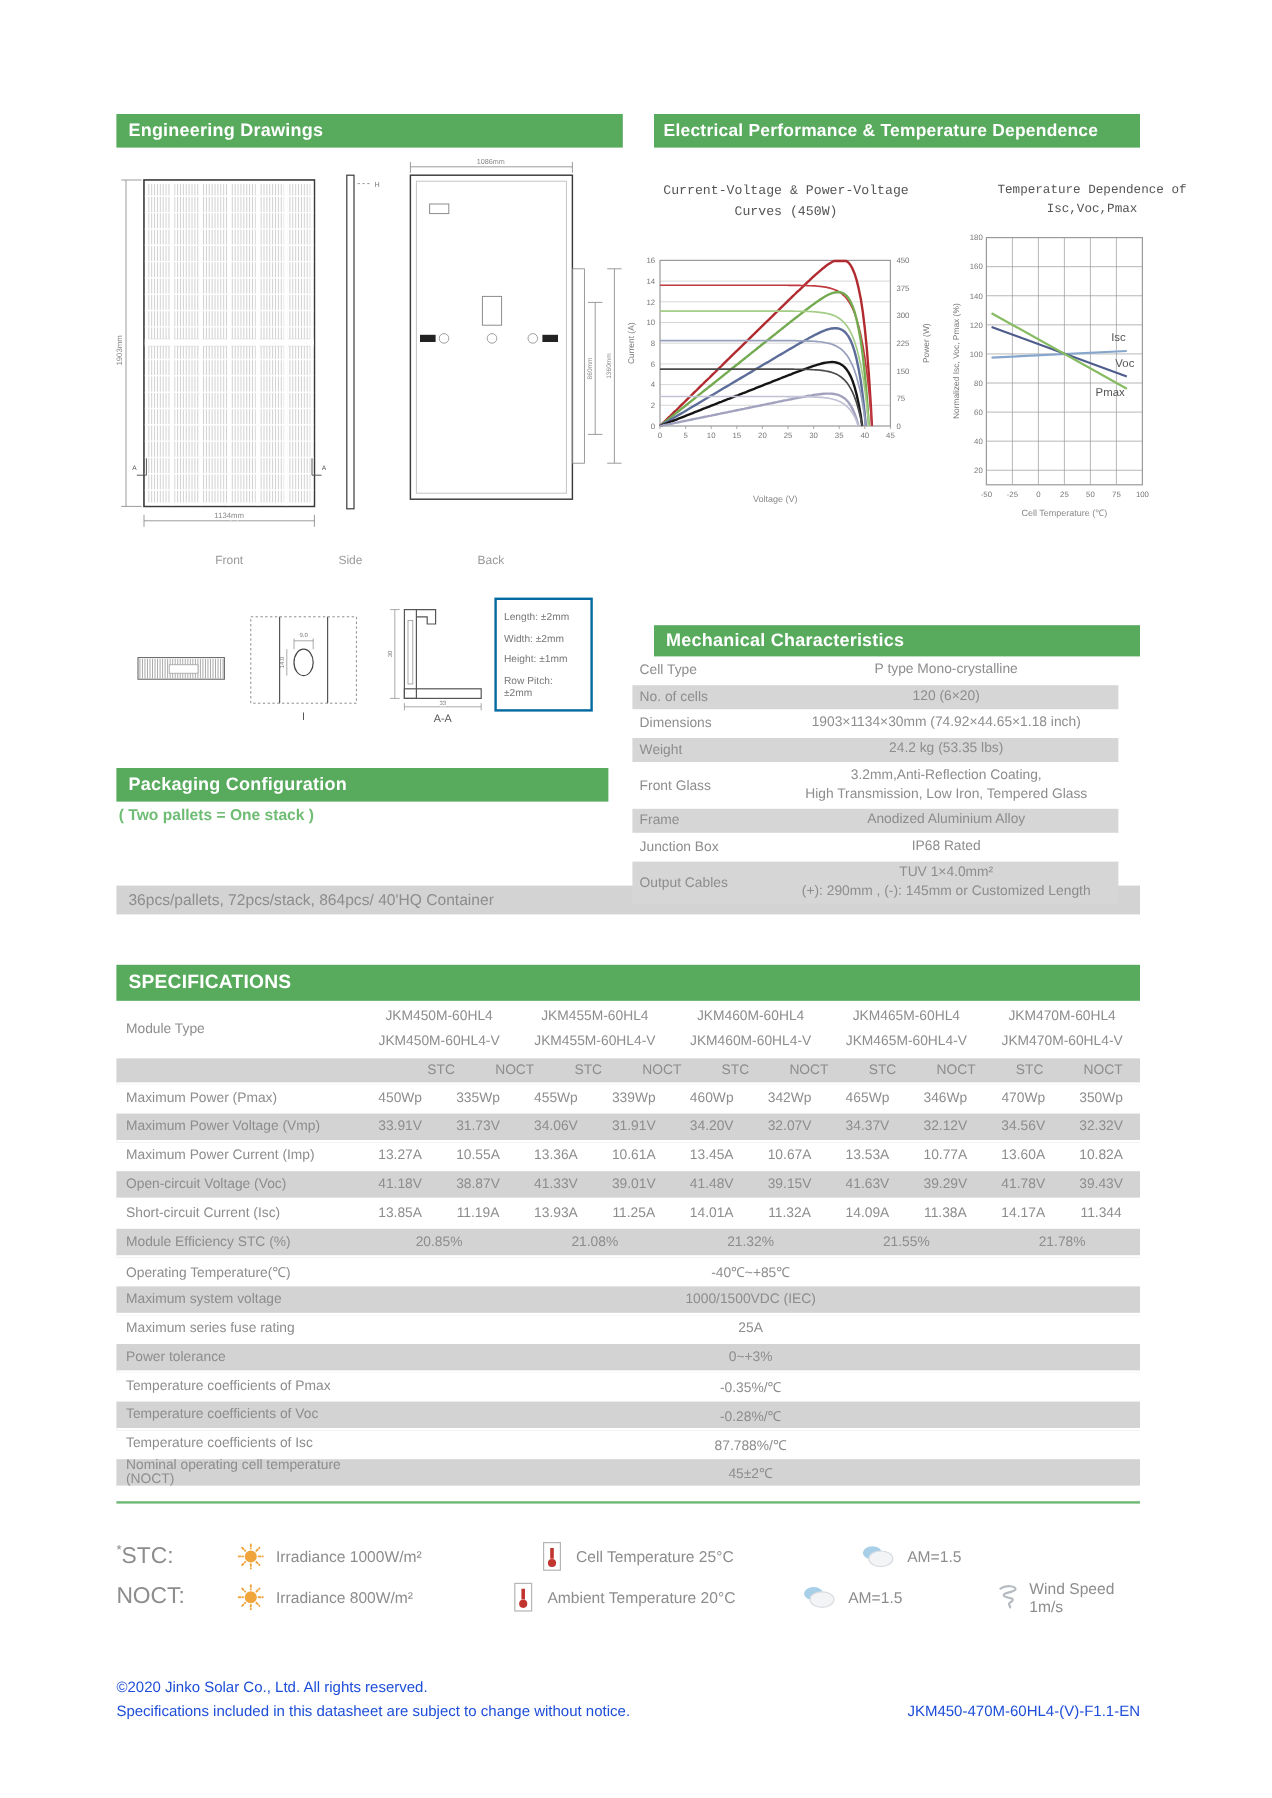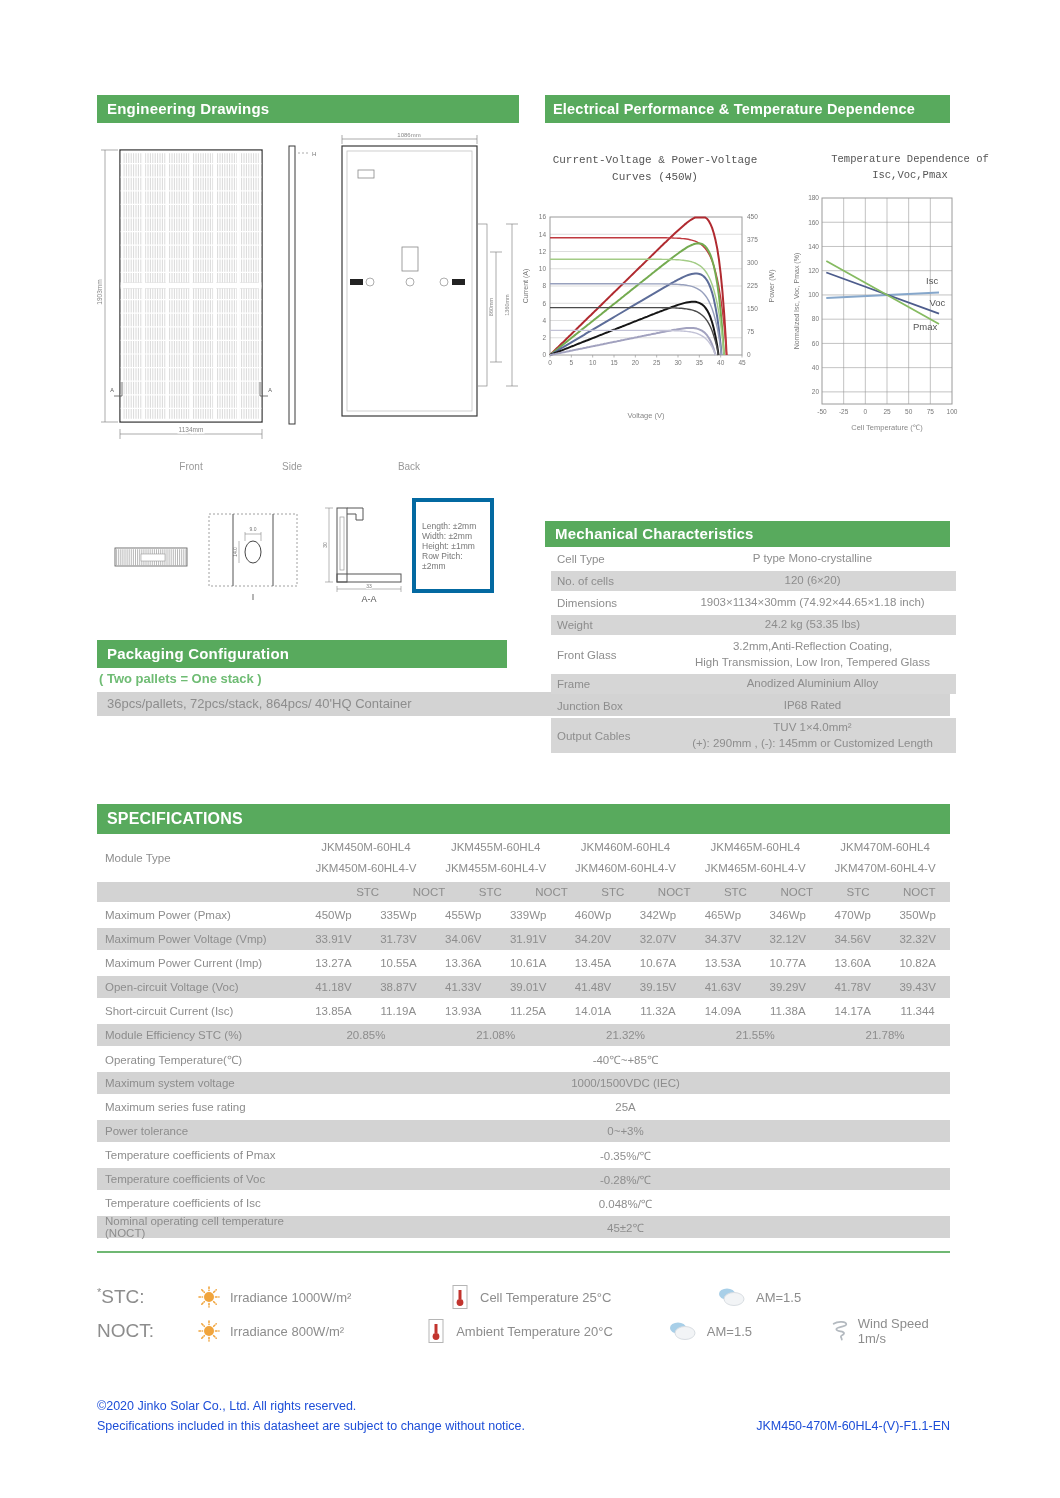--- a/index.html
+++ b/index.html
@@ -23,24 +23,24 @@
   .srow.mod{height:46px;}
   .srow.head{height:22px;padding-left:36px;}
   .slabel{flex:none;width:196px;padding-left:8px;font-size:11.5px;color:#8d8d8d;}
   .scell{flex:1;text-align:center;font-size:11.5px;color:#8d8d8d;}
   .sgroup{flex:1;text-align:center;font-size:11.5px;color:#8d8d8d;}
   .srow.mod .sgroup div{line-height:1.8;}
   .swide{flex:1;text-align:center;font-size:11.5px;color:#8d8d8d;}
   
   .pack-note{font-size:13px;color:#6fbc74;font-weight:bold;}
   .pack-gray{background:#d3d3d3;color:#8d8d8d;font-size:13px;line-height:24px;height:24px;
-             padding-left:10px;box-sizing:border-box;}
+             padding-left:10px;box-sizing:border-box;margin-top:46px;}
   
-  .tolbox{border:4px solid #0369a1;box-sizing:border-box;display:flex;flex-direction:column;
-          justify-content:center;padding:9px 6px;font-size:8.5px;color:#777;}
+  .tolbox{border:2px solid #0369a1;box-sizing:border-box;display:flex;flex-direction:column;
+          justify-content:space-between;padding:9px 6px;font-size:8.5px;color:#777;}
   
   .leg-row{display:flex;align-items:center;height:34px;}
   .leg-label{width:100px;font-size:19px;color:#8d8d8d;flex:none;}
   .leg-label sup{font-size:11px;}
   .leg-item{display:flex;align-items:center;gap:9px;font-size:13px;color:#8d8d8d;}
   
   .footer{display:flex;justify-content:space-between;align-items:flex-end;
           font-size:12.5px;color:#1d4ed8;line-height:1.6;}
 </style>
 </head>
@@ -391,21 +391,21 @@
     <div>Width: ±2mm</div>
     <div>Height: ±1mm</div>
     <div>Row Pitch: ±2mm</div>
   </div>
 
   <div class="abs bar" style="left:97px;top:640px;width:410px;">Packaging Configuration</div>
   <div class="abs pack-note" style="left:99px;top:671px;">( Two pallets = One stack )</div>
   <div class="abs pack-gray" style="left:97px;top:692px;width:853px;">36pcs/pallets, 72pcs/stack, 864pcs/ 40'HQ Container</div>
 
   <div class="abs bar" style="left:545px;top:521px;width:405px;height:26px;line-height:26px;">Mechanical Characteristics</div>
-  <div class="abs" style="left:551px;top:549px;width:405px;">
+  <div class="abs" style="left:527px;top:549px;width:405px;">
       <div class="mrow ">
         <div class="mlabel">Cell  Type</div>
         <div class="mvalue">P type Mono-crystalline</div>
       </div>
       <div class="mrow gray">
         <div class="mlabel">No. of cells</div>
         <div class="mvalue">120 (6×20)</div>
       </div>
       <div class="mrow ">
         <div class="mlabel">Dimensions</div>
@@ -565,21 +565,21 @@
       <div class="srow ">
         <div class="slabel">Temperature coefficients of Pmax</div>
         <div class="swide">-0.35%/℃</div>
       </div>
       <div class="srow gray">
         <div class="slabel">Temperature coefficients of Voc</div>
         <div class="swide">-0.28%/℃</div>
       </div>
       <div class="srow ">
         <div class="slabel">Temperature coefficients of Isc</div>
-        <div class="swide">0.048%/℃</div>
+        <div class="swide">87.788%/℃</div>
       </div>
       <div class="srow gray">
         <div class="slabel">Nominal operating cell temperature  (NOCT)</div>
         <div class="swide">45±2℃</div>
       </div>
     </div>
   <div class="abs" style="left:97px;top:1251px;width:853px;height:2px;background:#6fb873;"></div>
 
   <div class="abs" style="left:97px;top:1280px;width:853px;">
     <div class="leg-row">

